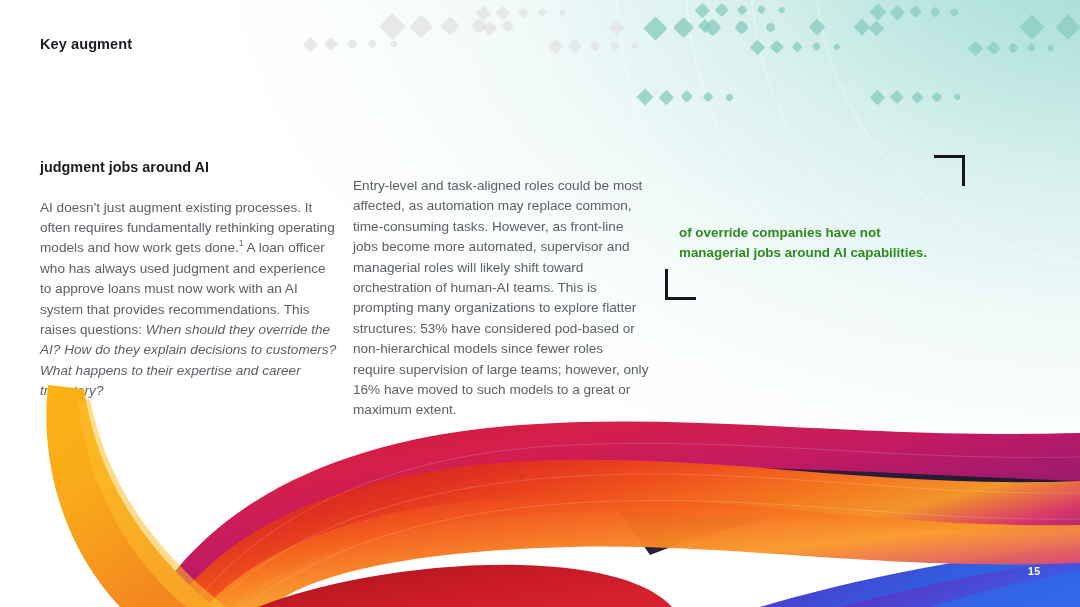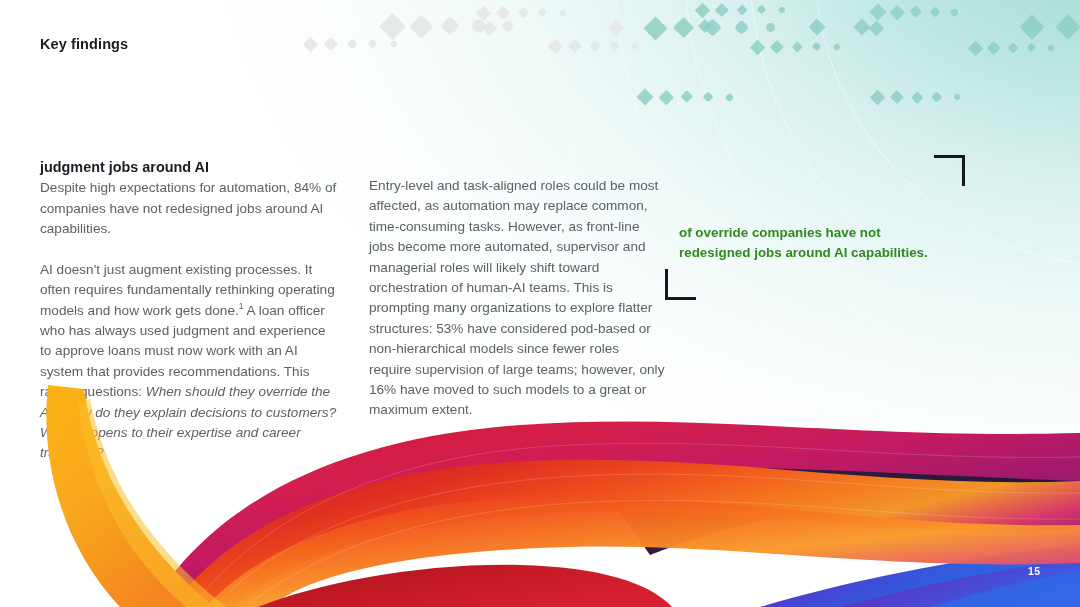--- a/index.html
+++ b/index.html
@@ -60,21 +60,21 @@
   }
 
   
   .col {
     position: absolute;
     color: #5d6066;
     font-size: 13.6px;
     line-height: 20.4px;
   }
   .col-left  { left: 40px;  top: 136px; width: 300px; }
-  .col-mid   { left: 369px; top: 176px; width: 296px; }
+  .col-mid   { left: 353px; top: 176px; width: 296px; }
 
   .col h2 {
     margin: 0 0 1px 0;
     font-size: 14.4px;
     line-height: 20.6px;
     font-weight: bold;
     color: #1b1b24;
   }
   .col p {
     margin: 0;
@@ -226,41 +226,40 @@
       <div class="dot" style="left: 682.26px; top: 92.26px; width: 9.48px; height: 9.48px; background: rgb(142, 207, 195); opacity: 0.85; border-radius: 24%; transform: rotate(45deg);"></div>
       <div class="dot" style="left: 703.89px; top: 92.89px; width: 8.22px; height: 8.22px; background: rgb(142, 207, 195); opacity: 0.85; border-radius: 36%; transform: rotate(45deg);"></div>
       <div class="dot" style="left: 725.52px; top: 93.52px; width: 6.96px; height: 6.96px; background: rgb(142, 207, 195); opacity: 0.85; border-radius: 48%; transform: rotate(45deg);"></div>
       <div class="dot" style="left: 871.5px; top: 91.5px; width: 11px; height: 11px; background: rgb(142, 207, 195); opacity: 0.85; border-radius: 0%; transform: rotate(45deg);"></div>
       <div class="dot" style="left: 892.077px; top: 92.0775px; width: 9.845px; height: 9.845px; background: rgb(142, 207, 195); opacity: 0.85; border-radius: 12%; transform: rotate(45deg);"></div>
       <div class="dot" style="left: 912.655px; top: 92.655px; width: 8.69px; height: 8.69px; background: rgb(142, 207, 195); opacity: 0.85; border-radius: 24%; transform: rotate(45deg);"></div>
       <div class="dot" style="left: 933.232px; top: 93.2325px; width: 7.535px; height: 7.535px; background: rgb(142, 207, 195); opacity: 0.85; border-radius: 36%; transform: rotate(45deg);"></div>
       <div class="dot" style="left: 953.81px; top: 93.81px; width: 6.38px; height: 6.38px; background: rgb(142, 207, 195); opacity: 0.85; border-radius: 48%; transform: rotate(45deg);"></div>
     </div>
 
-  <div class="kicker">Key findings</div>
+  <div class="kicker">Key augment</div>
 
   <div class="col col-left">
     <h2>
       <br>
       <span>judgment jobs around AI</span>
     </h2>
-    <p>Despite high expectations for automation, 84% of companies have not redesigned jobs around AI capabilities.</p>
     <p class="gap"><span>AI doesn't just augment existing processes. It often requires fundamentally rethinking operating models and how work gets done.</span><sup>1</sup><span> A loan officer who has always used judgment and experience to approve loans must now work with an AI system that provides recommendations. This raises questions: </span><em>When should they override the AI? How do they explain decisions to customers? What happens to their expertise and career trajectory?</em></p>
   </div>
 
   <div class="col col-mid">
     <p>Entry-level and task-aligned roles could be most affected, as automation may replace common, time-consuming tasks. However, as front-line jobs become more automated, supervisor and managerial roles will likely shift toward orchestration of human-AI teams. This is prompting many organizations to explore flatter structures: 53% have considered pod-based or non-hierarchical models since fewer roles require supervision of large teams; however, only 16% have moved to such models to a great or maximum extent.</p>
   </div>
 
   <div class="callout">
     <div class="bracket bracket-tr"></div>
     <div class="bracket bracket-bl"></div>
     <div class="stat-caption">
       <span>of override companies have not</span><br>
-      <span>redesigned jobs around AI capabilities.</span>
+      <span>managerial jobs around AI capabilities.</span>
     </div>
   </div>
 
   <svg class="ribbon" width="1080" height="230" viewBox="0 0 1080 230" preserveAspectRatio="none">
     <defs>
       <linearGradient id="gBlue" x1="0" y1="0" x2="1" y2="0.4">
         <stop offset="0%" stop-color="#6a2fa0"></stop>
         <stop offset="35%" stop-color="#4a3fd0"></stop>
         <stop offset="70%" stop-color="#2f5fe0"></stop>
         <stop offset="100%" stop-color="#2b6ff0"></stop>

